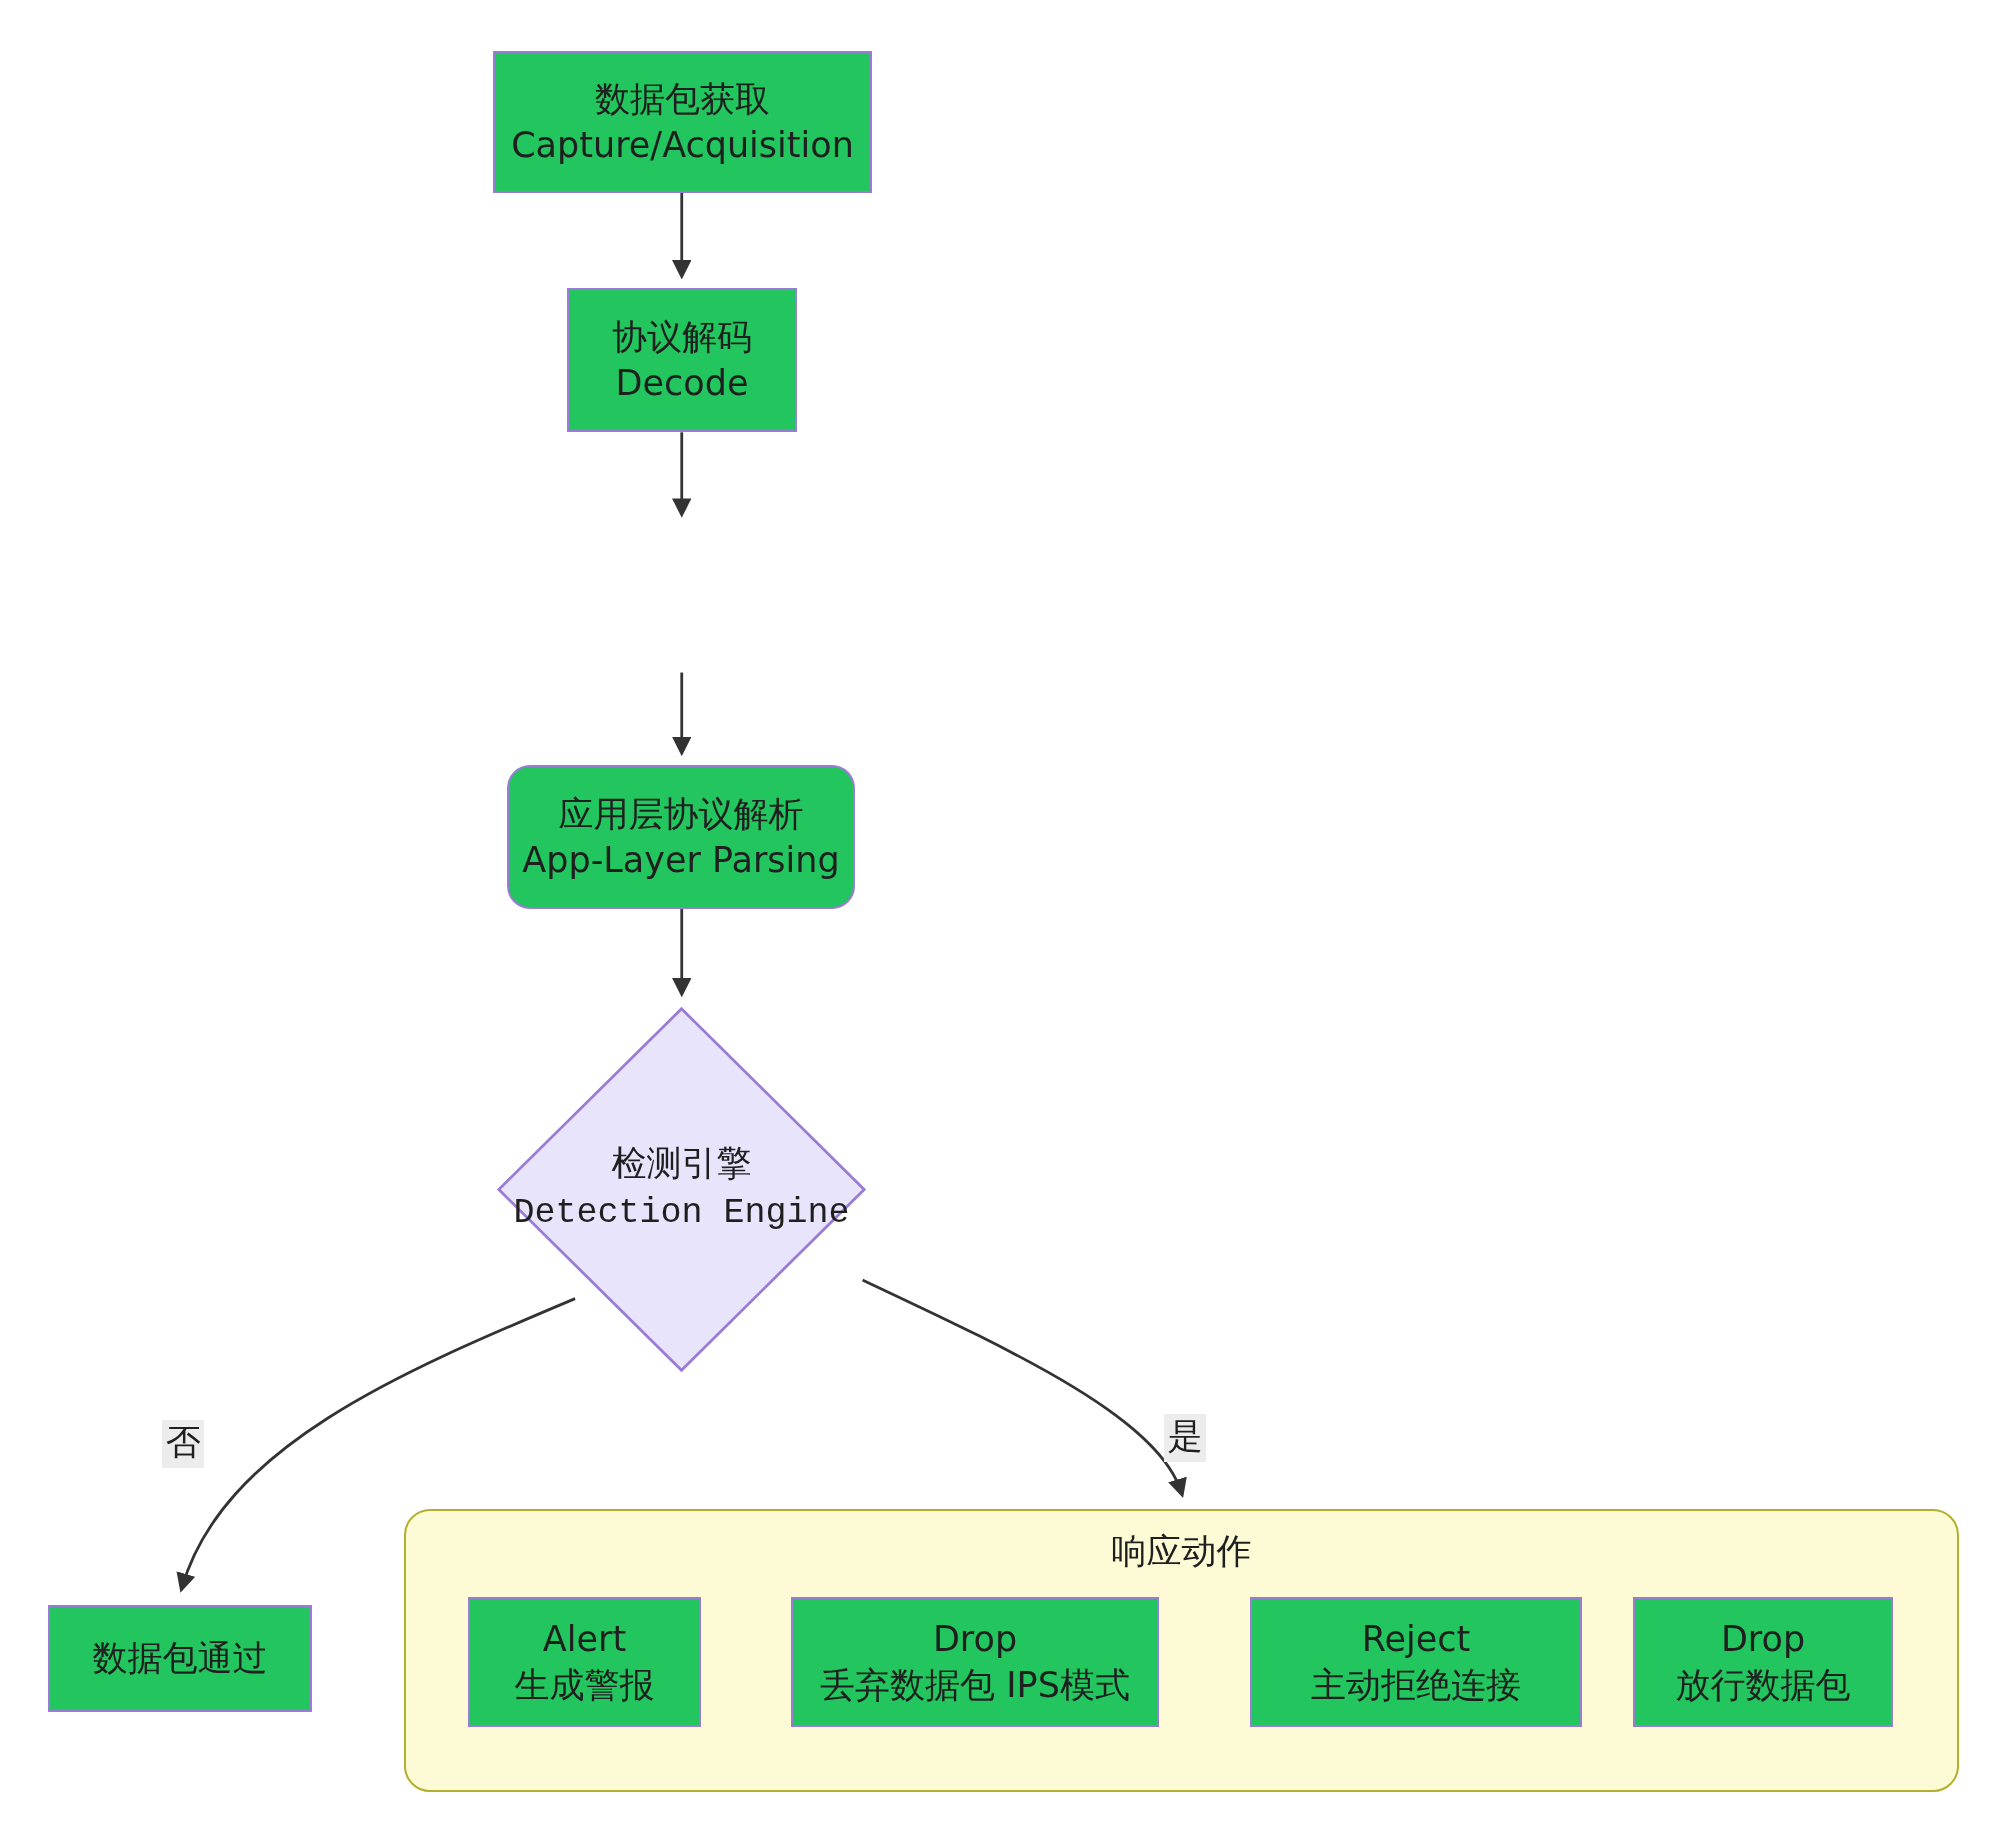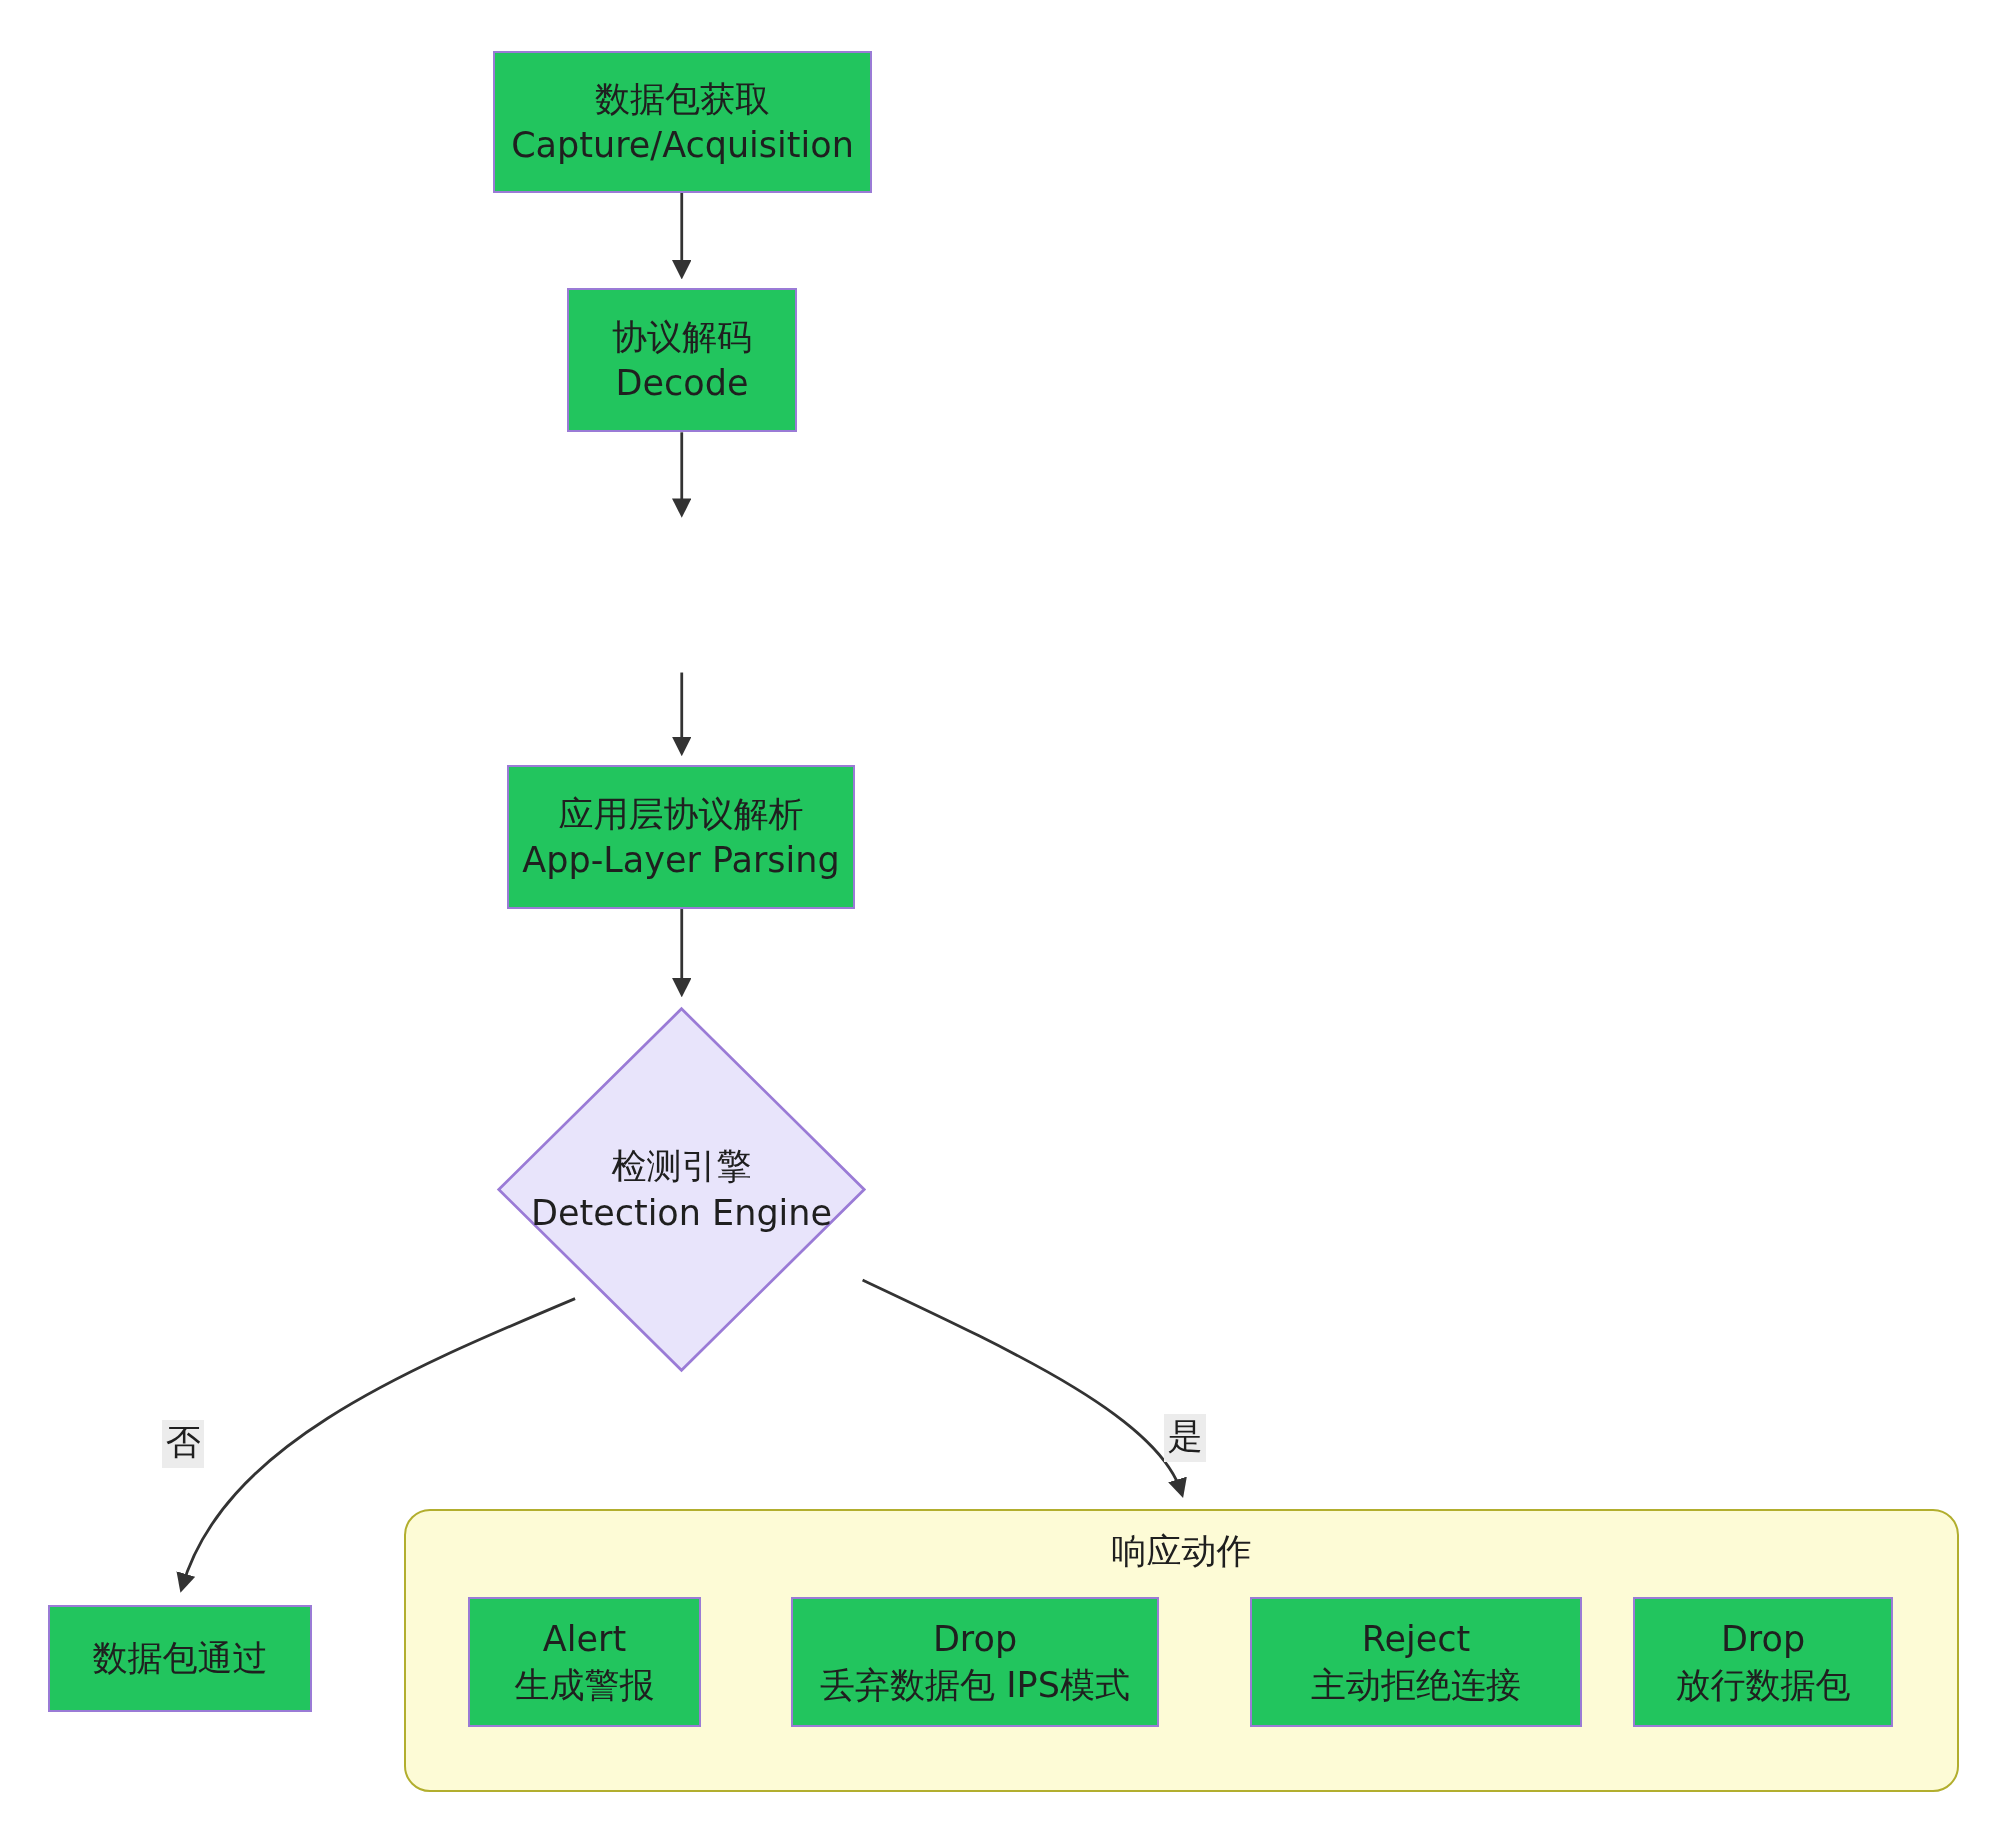--- a/index.html
+++ b/index.html
@@ -8,21 +8,21 @@
        -webkit-font-smoothing:antialiased;}
   #canvas{position:absolute;left:0;top:0;width:2010px;height:1845px;overflow:hidden;}
   svg.edges{position:absolute;left:0;top:0;width:2010px;height:1845px;pointer-events:none;}
 
   .node{position:absolute;box-sizing:border-box;
         background:#22c55e;border:2.8px solid #9a7bd6;
         display:flex;flex-direction:column;align-items:center;justify-content:center;
         color:#1f1f1f;font-size:35px;line-height:1.32;text-align:center;}
   .node .l1,.node .l2{display:block;white-space:nowrap;}
 
-  .diamond{position:absolute;}
+  .diamond{position:absolute;font-family:Liberation Mono, monospace;}
   .diamond .shape{position:absolute;left:0;top:0;width:100%;height:100%;}
   .diamond .dlabel{position:absolute;left:0;top:0;width:100%;height:100%;
         display:flex;flex-direction:column;align-items:center;justify-content:center;
         color:#1f1f1f;font-size:35px;line-height:1.32;text-align:center;}
 
   .cluster{position:absolute;box-sizing:border-box;
            background:#fdfbd6;border:2.8px solid #b2ae2e;}
   .cluster-title{position:absolute;left:0;top:16.7px;width:100%;text-align:center;
            font-size:35px;color:#1f1f1f;}
 
@@ -52,21 +52,21 @@
     <span class="l1">数据包获取</span>
     <span class="l2">Capture/Acquisition</span>
   </div>
 
   <div class="node" style="left:567px;top:288px;width:230px;height:144px;">
     <span class="l1">协议解码</span>
     <span class="l2">Decode</span>
   </div>
 
 
-  <div class="node" style="left:507px;top:765px;width:348px;height:144px;">
+  <div class="node" style="left:507px;top:765px;width:348px;height:144px;border-radius:23px;">
     <span class="l1">应用层协议解析</span>
     <span class="l2">App-Layer Parsing</span>
   </div>
 
   <div class="diamond" style="left:496px;top:1006px;width:371px;height:367px;">
     <svg class="shape" viewBox="0 0 400 396" preserveAspectRatio="none">
       <polygon points="200,3 397,198 200,393 3,198" fill="#e8e4fb" stroke="#9a7bd6" stroke-width="3"></polygon>
     </svg>
     <div class="dlabel">
       <span class="l1">检测引擎</span>

